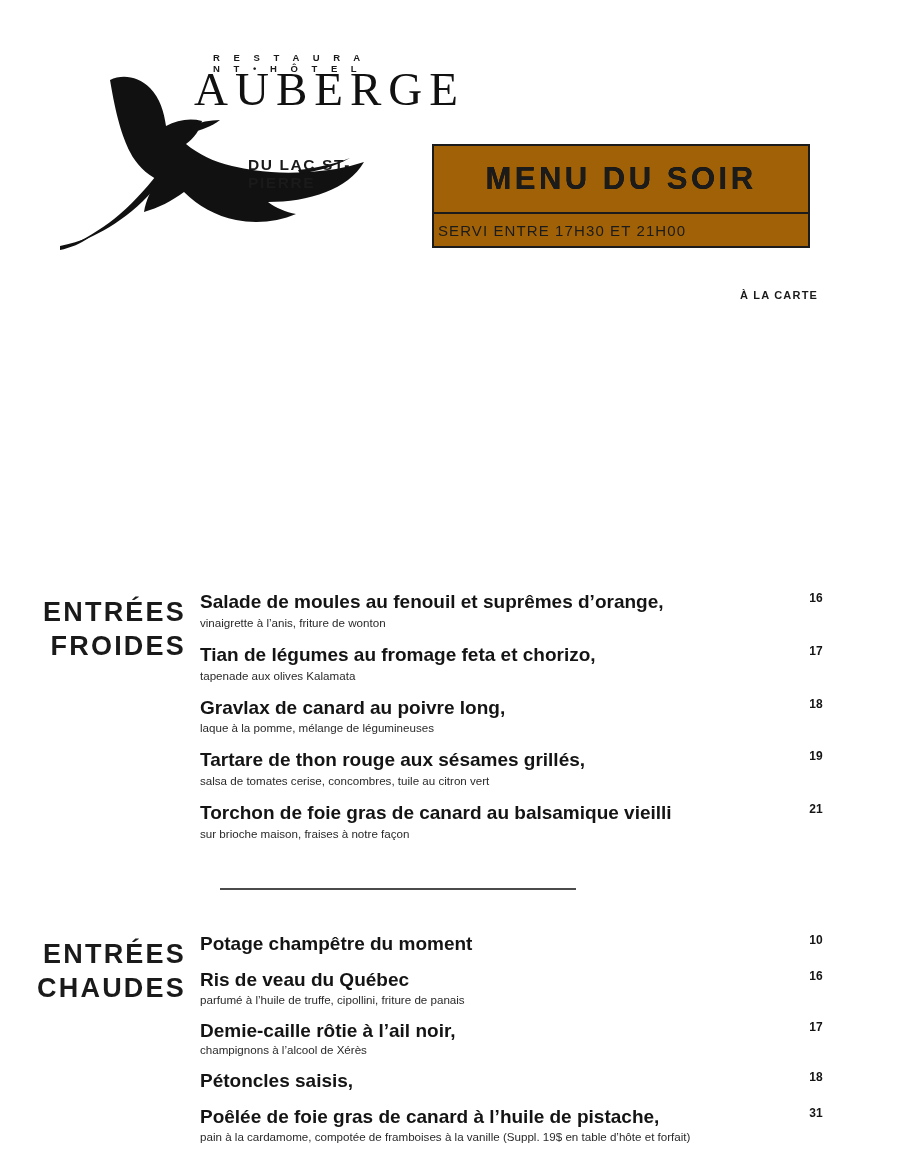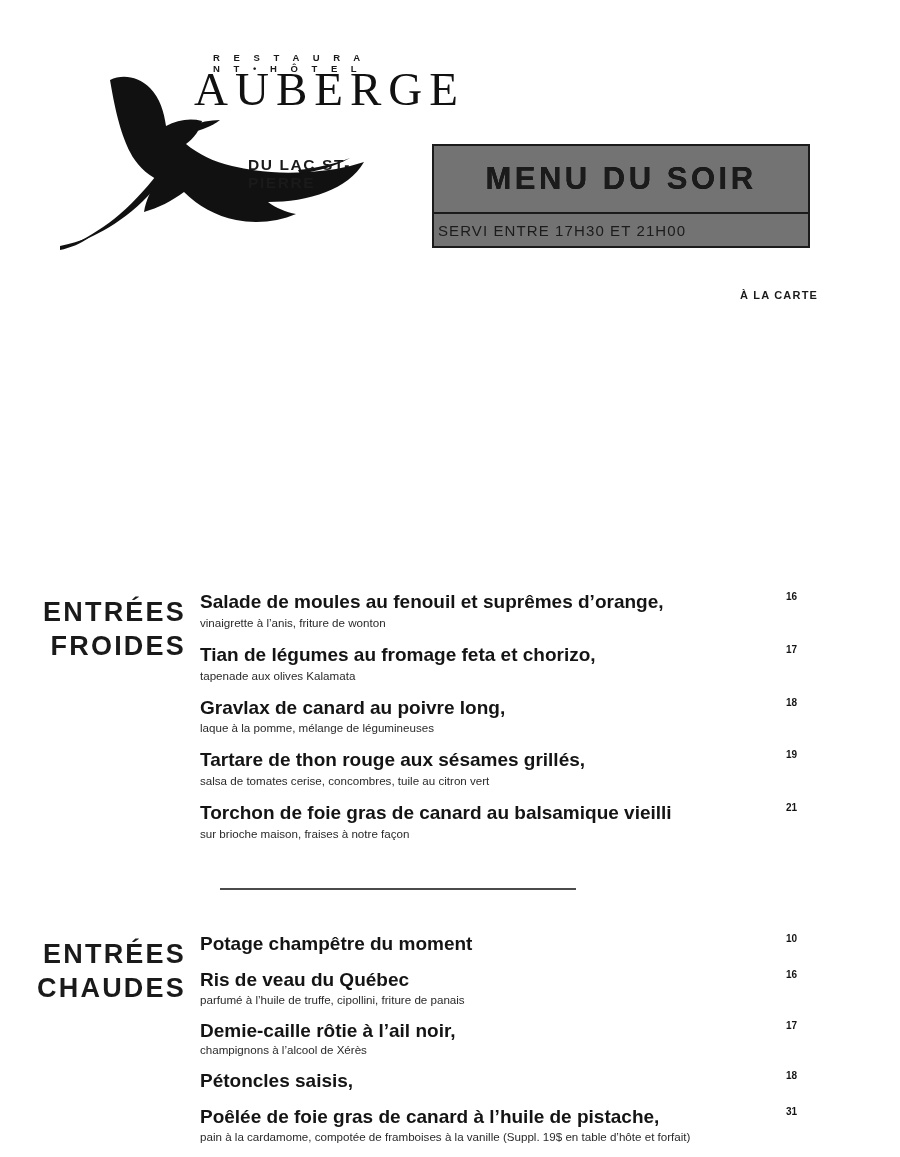--- a/index.html
+++ b/index.html
@@ -67,21 +67,21 @@
     height: 195px;
   }
 
   .menu-box {
     position: absolute;
     left: 432px;
     top: 144px;
     width: 378px;
     box-sizing: border-box;
     border: 2px solid #1b1b1b;
-    background: #737373;
+    background: #a16207;
   }
   .menu-box-top {
     height: 66px;
     display: flex;
     align-items: center;
     justify-content: center;
     border-bottom: 2px solid #1b1b1b;
   }
   .menu-title {
     font-size: 31px;
@@ -159,21 +159,22 @@
     font-size: 11.6px;
     color: #2a2a2a;
     line-height: 1.3;
     margin-top: 1px;
   }
   .item-price {
     position: absolute;
     right: -6px;
     top: 1px;
     width: 60px;
-    font-size: 10px;
+    text-align: center;
+    font-size: 12px;
     font-weight: bold;
     color: #141414;
   }
 
   
   #section-entrees-froides { margin-top: 330px; }
   #section-entrees-froides .section-title { margin-top: 6px; }
 
   .divider {
     margin: 34px 0 0 220px;

